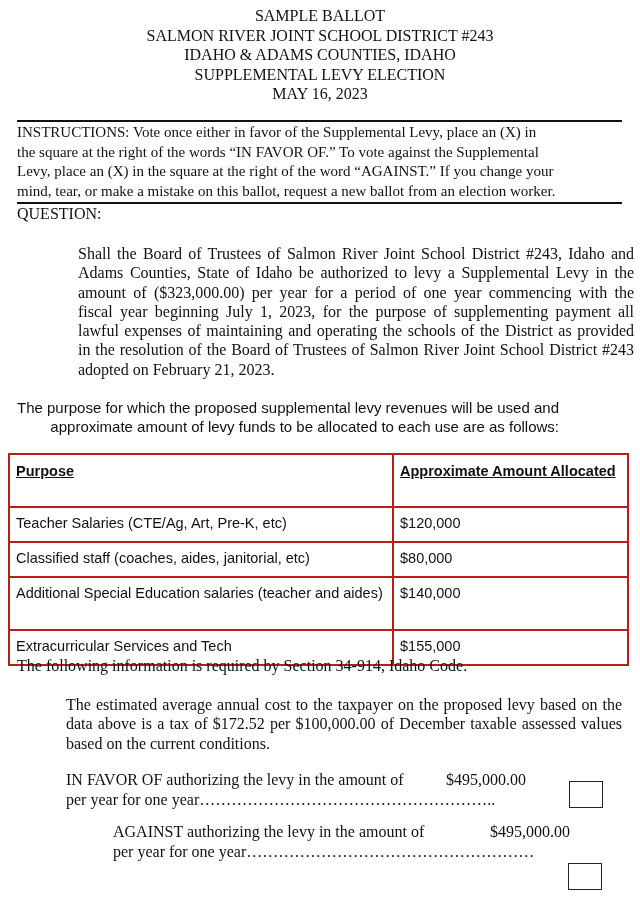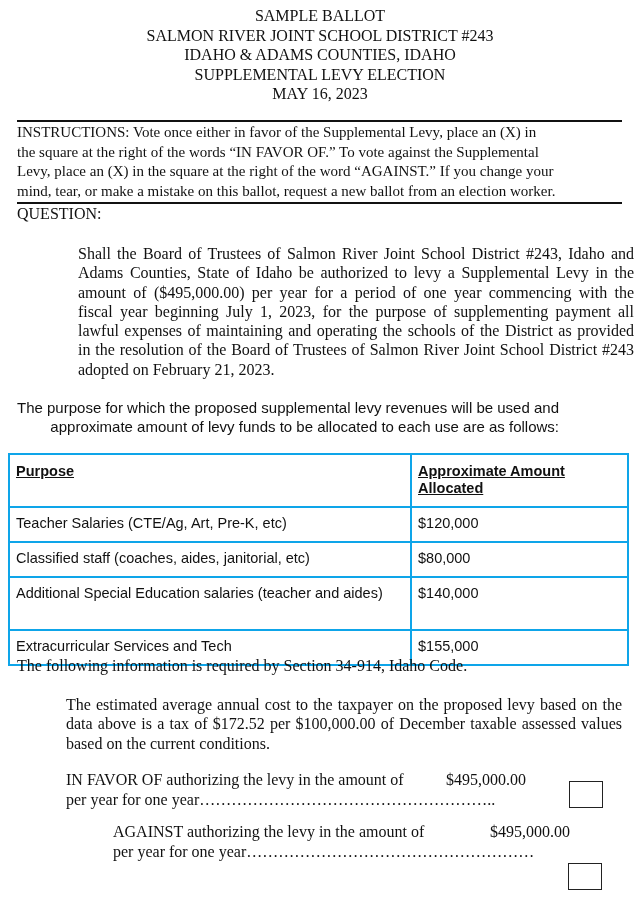--- a/index.html
+++ b/index.html
@@ -80,24 +80,24 @@
       position: absolute;
       left: 8px;
       top: 453px;
       width: 621px;
       border-collapse: collapse;
       font-family: "Liberation Sans", "DejaVu Sans", sans-serif;
       font-size: 14.5px;
       line-height: 17px;
     }
     table.alloc td, table.alloc th {
-      border: 2px solid #0ea5e9;
+      border: 2px solid #b91c1c;
       text-align: left;
       vertical-align: top;
-      padding: 7px 23px 6px 6px;
+      padding: 7px 5px 6px 6px;
       font-weight: normal;
     }
     table.alloc th {
       font-weight: bold;
       text-decoration: underline;
       height: 37px;
       padding-top: 8px;
     }
     table.alloc th.c1, table.alloc td.c1 { width: 371px; }
     table.alloc td { height: 20px; }
@@ -172,21 +172,21 @@
   <div>Levy, place an (X) in the square at the right of the word “AGAINST.” If you change your</div>
   <div>mind, tear, or make a mistake on this ballot, request a new ballot from an election worker.</div>
 </div>
 <div class="rule rule-bottom"></div>
 
 <div class="question-label">QUESTION:</div>
 
 <div class="question-text">
   <div>Shall the Board of Trustees of Salmon River Joint School District #243, Idaho and</div>
   <div>Adams Counties, State of Idaho be authorized to levy a Supplemental Levy in the</div>
-  <div>amount of ($495,000.00) per year for a period of one year commencing with the</div>
+  <div>amount of ($323,000.00) per year for a period of one year commencing with the</div>
   <div>fiscal year beginning July 1, 2023, for the purpose of supplementing payment all</div>
   <div>lawful expenses of maintaining and operating the schools of the District as provided</div>
   <div>in the resolution of the Board of Trustees of Salmon River Joint School District #243</div>
   <div class="last">adopted on February 21, 2023.</div>
 </div>
 
 <div class="purpose-intro">
   <div>The purpose for which the proposed supplemental levy revenues will be used and</div>
   <div>approximate amount of levy funds to be allocated to each use are as follows:</div>
 </div>

